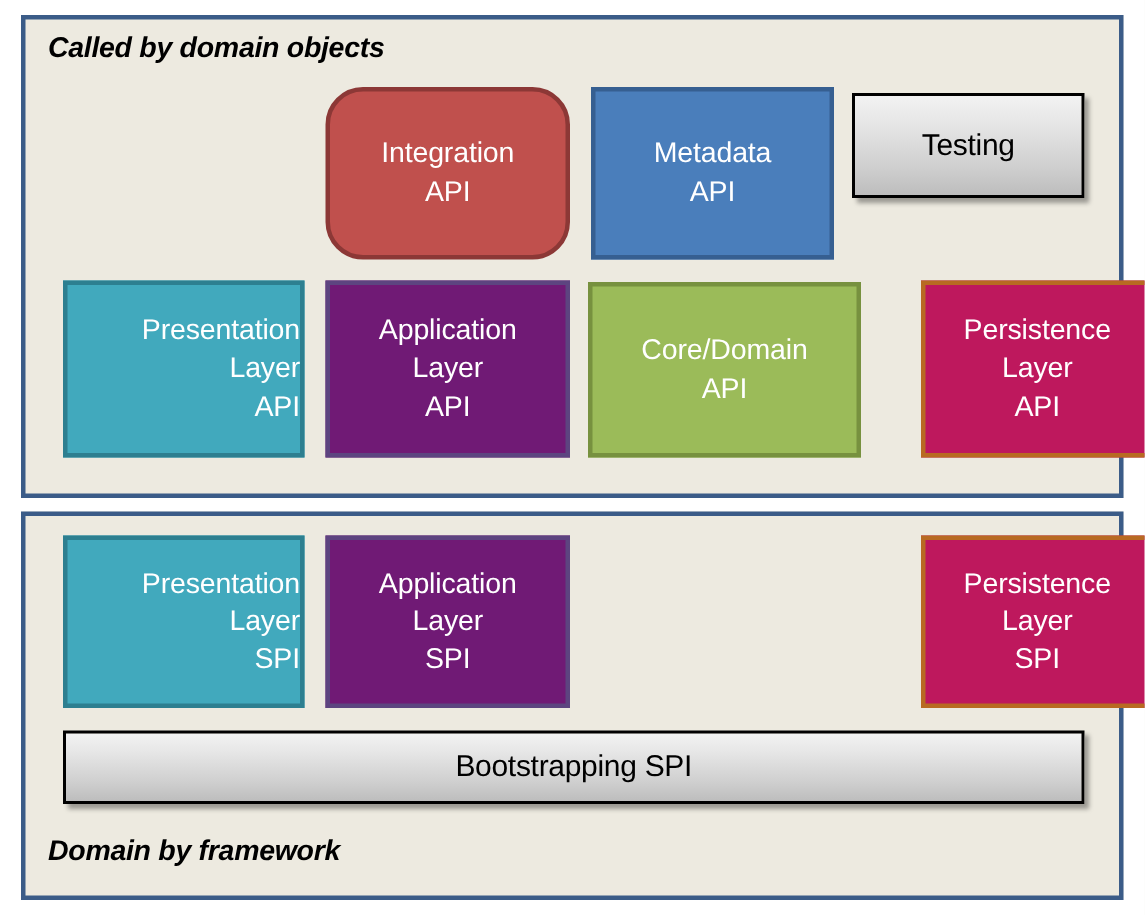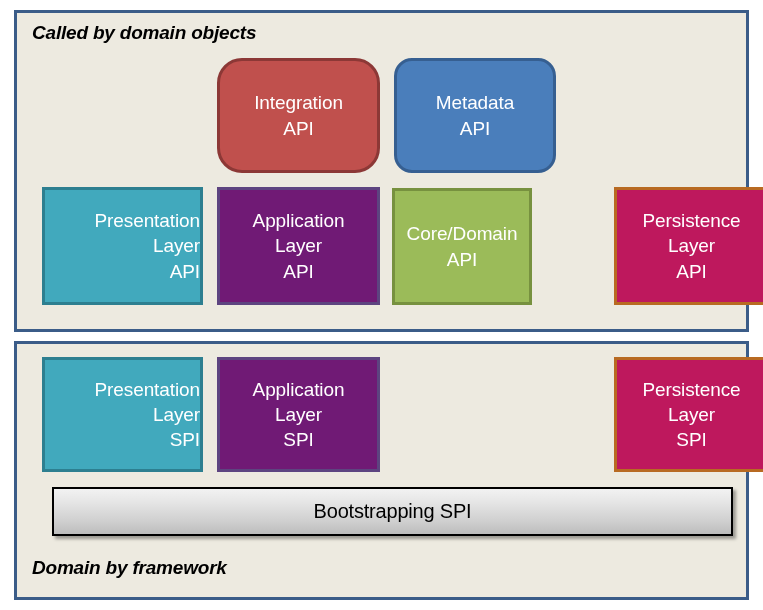--- a/index.html
+++ b/index.html
@@ -90,54 +90,57 @@
     align-items: center;
     justify-content: center;
     color: #000000;
     font-size: 20px;
     letter-spacing: -0.2px;
     white-space: nowrap;
   }
 
   
   #box-integration-api { left: 217px; top: 58px;  width: 163px; height: 115px; border-radius: 25px; }
-  #box-metadata-api    { left: 394px; top: 58px;  width: 162px; height: 115px; border-radius: 18px; }
+  #box-metadata-api    { left: 394px; top: 58px;  width: 162px; height: 115px; }
   #btn-testing         { left: 568px; top: 62px;  width: 155px; height: 70px;  }
 
   
   #box-presentation-api { left: 42px;  top: 187px; width: 161px; height: 118px; }
   #box-application-api  { left: 217px; top: 187px; width: 163px; height: 118px; }
-  #box-core-domain-api  { left: 392px; top: 188px; width: 140px; height: 117px; }
+  #box-core-domain-api  { left: 392px; top: 188px; width: 182px; height: 117px; }
   #box-persistence-api  { left: 568px; top: 187px; width: 155px; height: 118px; }
 
   
   #box-presentation-spi { left: 42px;  top: 357px; width: 161px; height: 115px; }
   #box-application-spi  { left: 217px; top: 357px; width: 163px; height: 115px; }
   #box-persistence-spi  { left: 568px; top: 357px; width: 155px; height: 115px; }
-  #btn-bootstrapping    { left: 52px;  top: 487px; width: 681px; height: 49px; }
+  #btn-bootstrapping    { left: 42px;  top: 487px; width: 681px; height: 49px; }
 </style>
 </head>
 <body>
 
 <div id="diagram">
 
   <div class="panel" id="panel-top"></div>
 
   <div class="panel-caption" id="caption-top">Called by domain objects</div>
 
   <div class="box red" id="box-integration-api">
     <span class="line">Integration</span>
     <span class="line">API</span>
   </div>
 
   <div class="box blue" id="box-metadata-api">
     <span class="line">Metadata</span>
     <span class="line">API</span>
   </div>
 
+  <div class="greybox" id="btn-testing">
+    <span class="line">Testing</span>
+  </div>
 
   <div class="box teal" id="box-presentation-api">
     <span class="line">Presentation</span>
     <span class="line">Layer</span>
     <span class="line">API</span>
   </div>
 
   <div class="box purple" id="box-application-api">
     <span class="line">Application</span>
     <span class="line">Layer</span>

